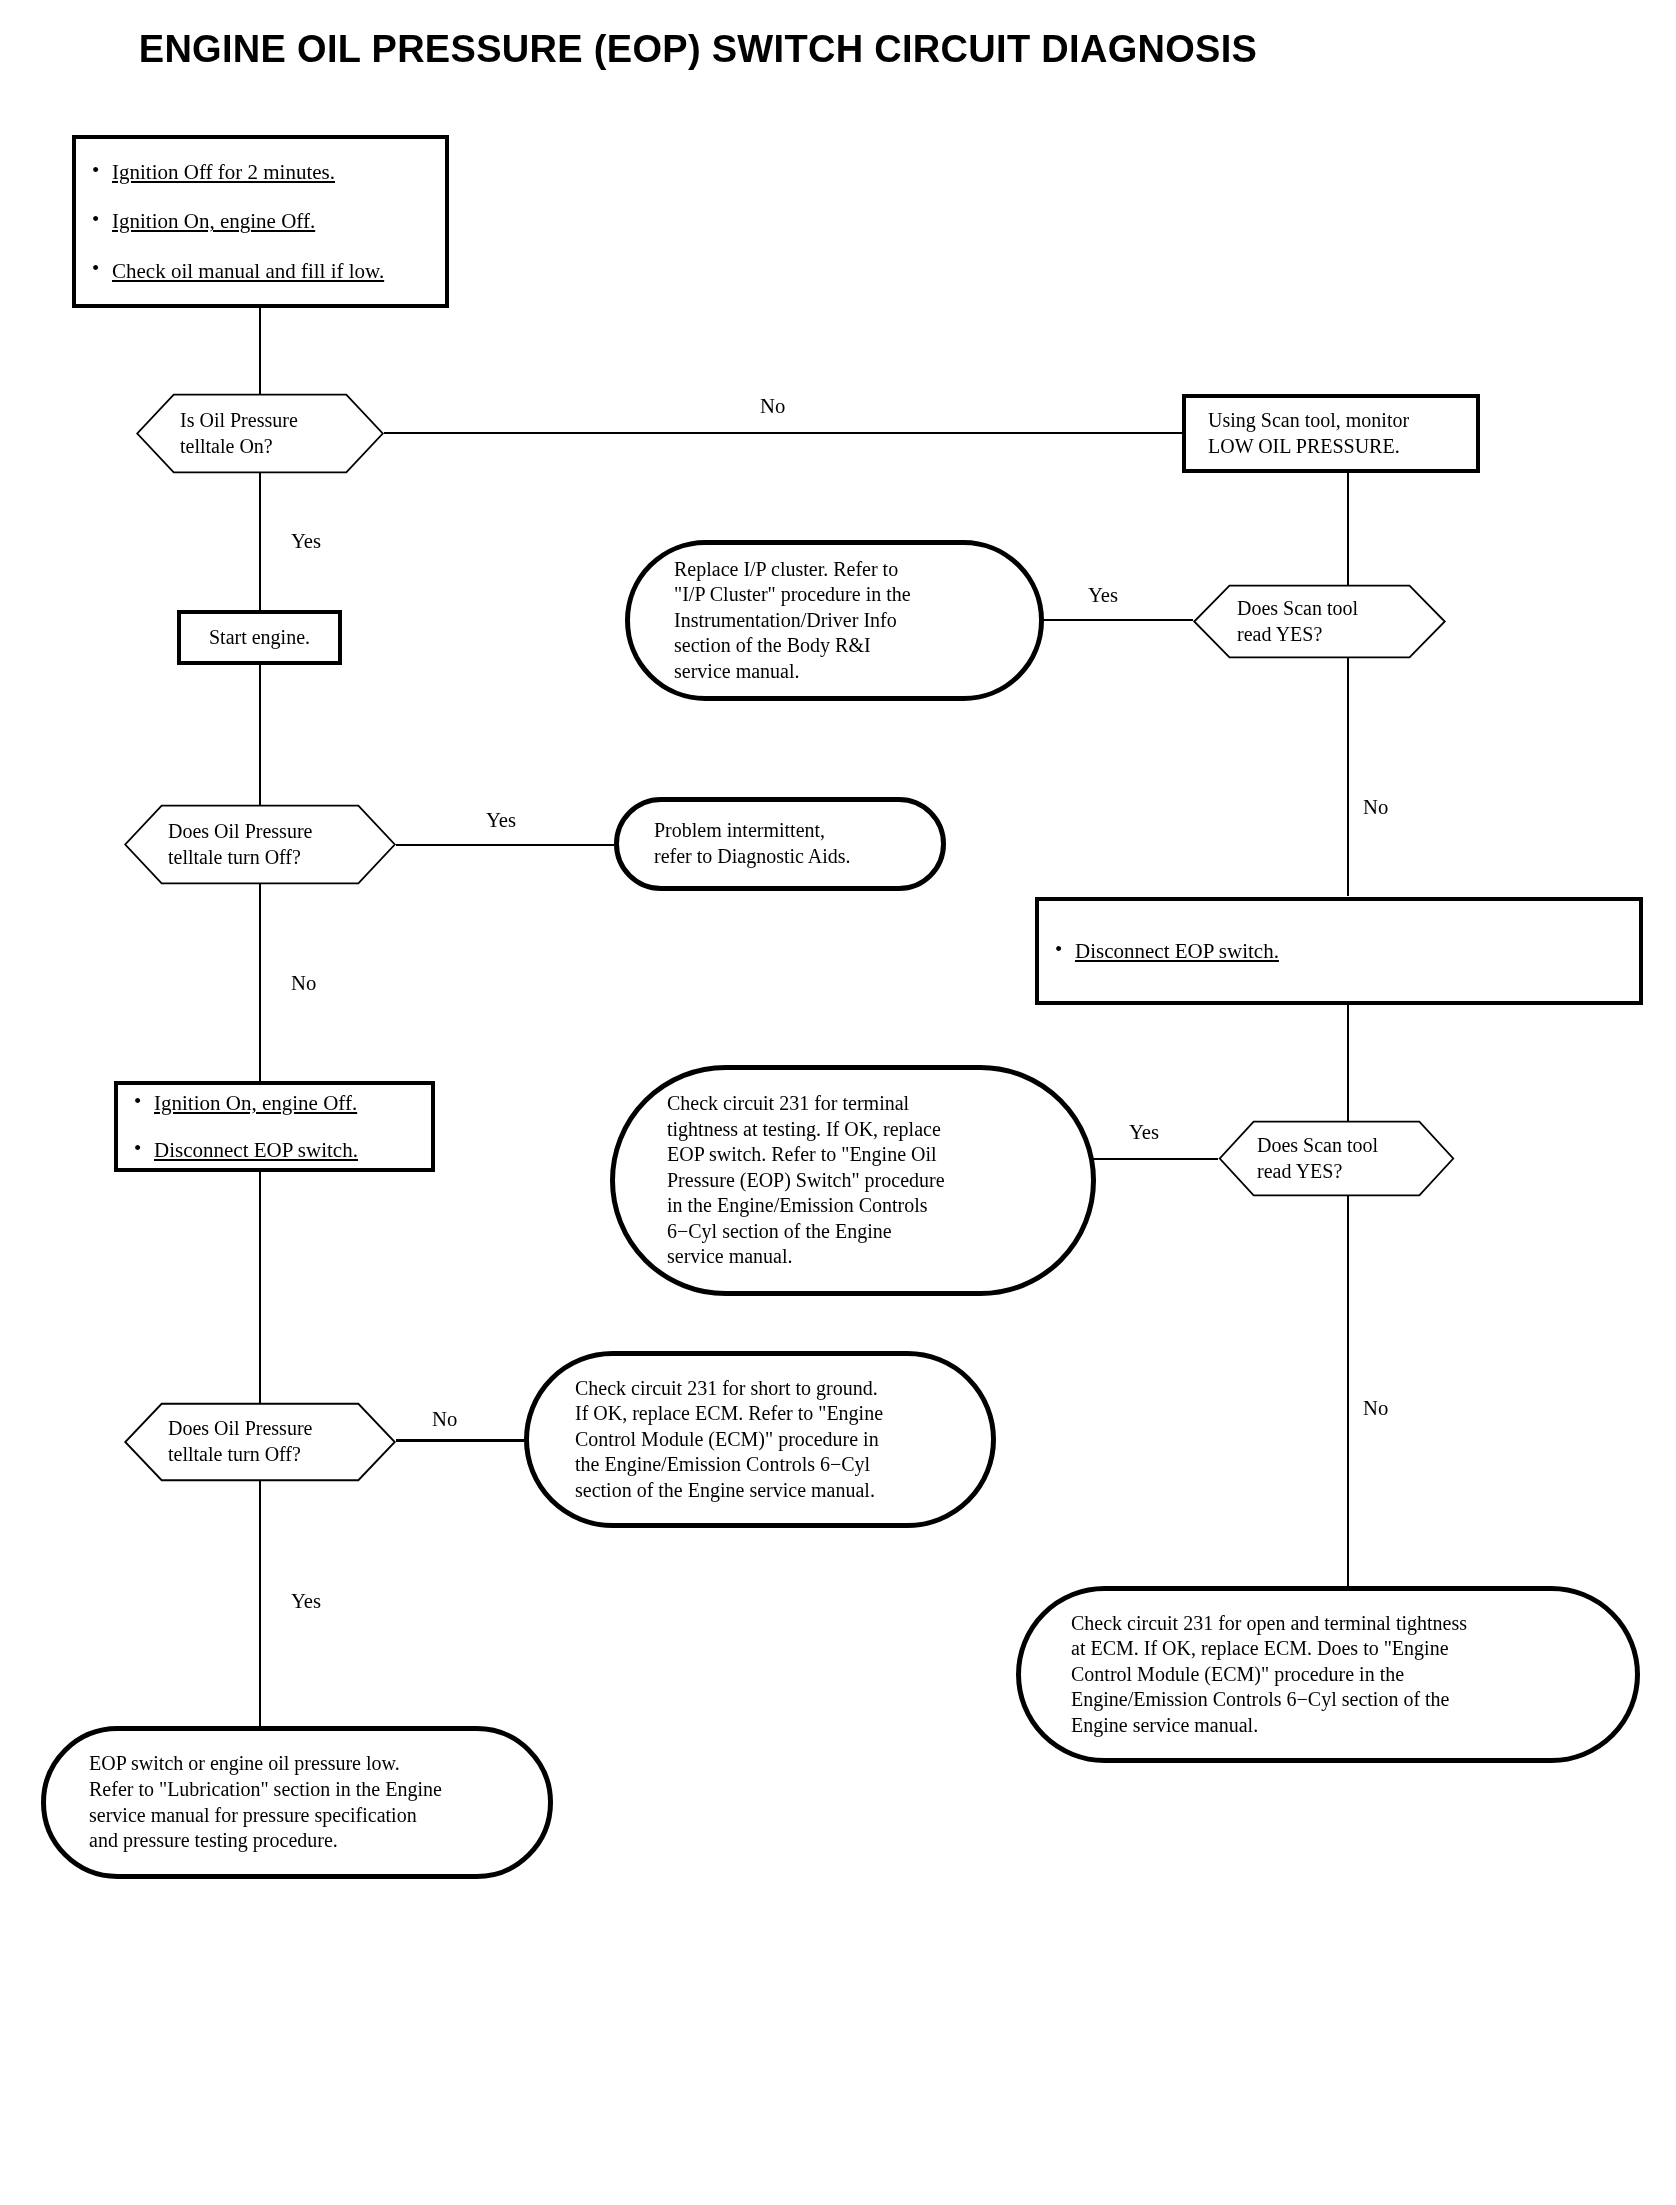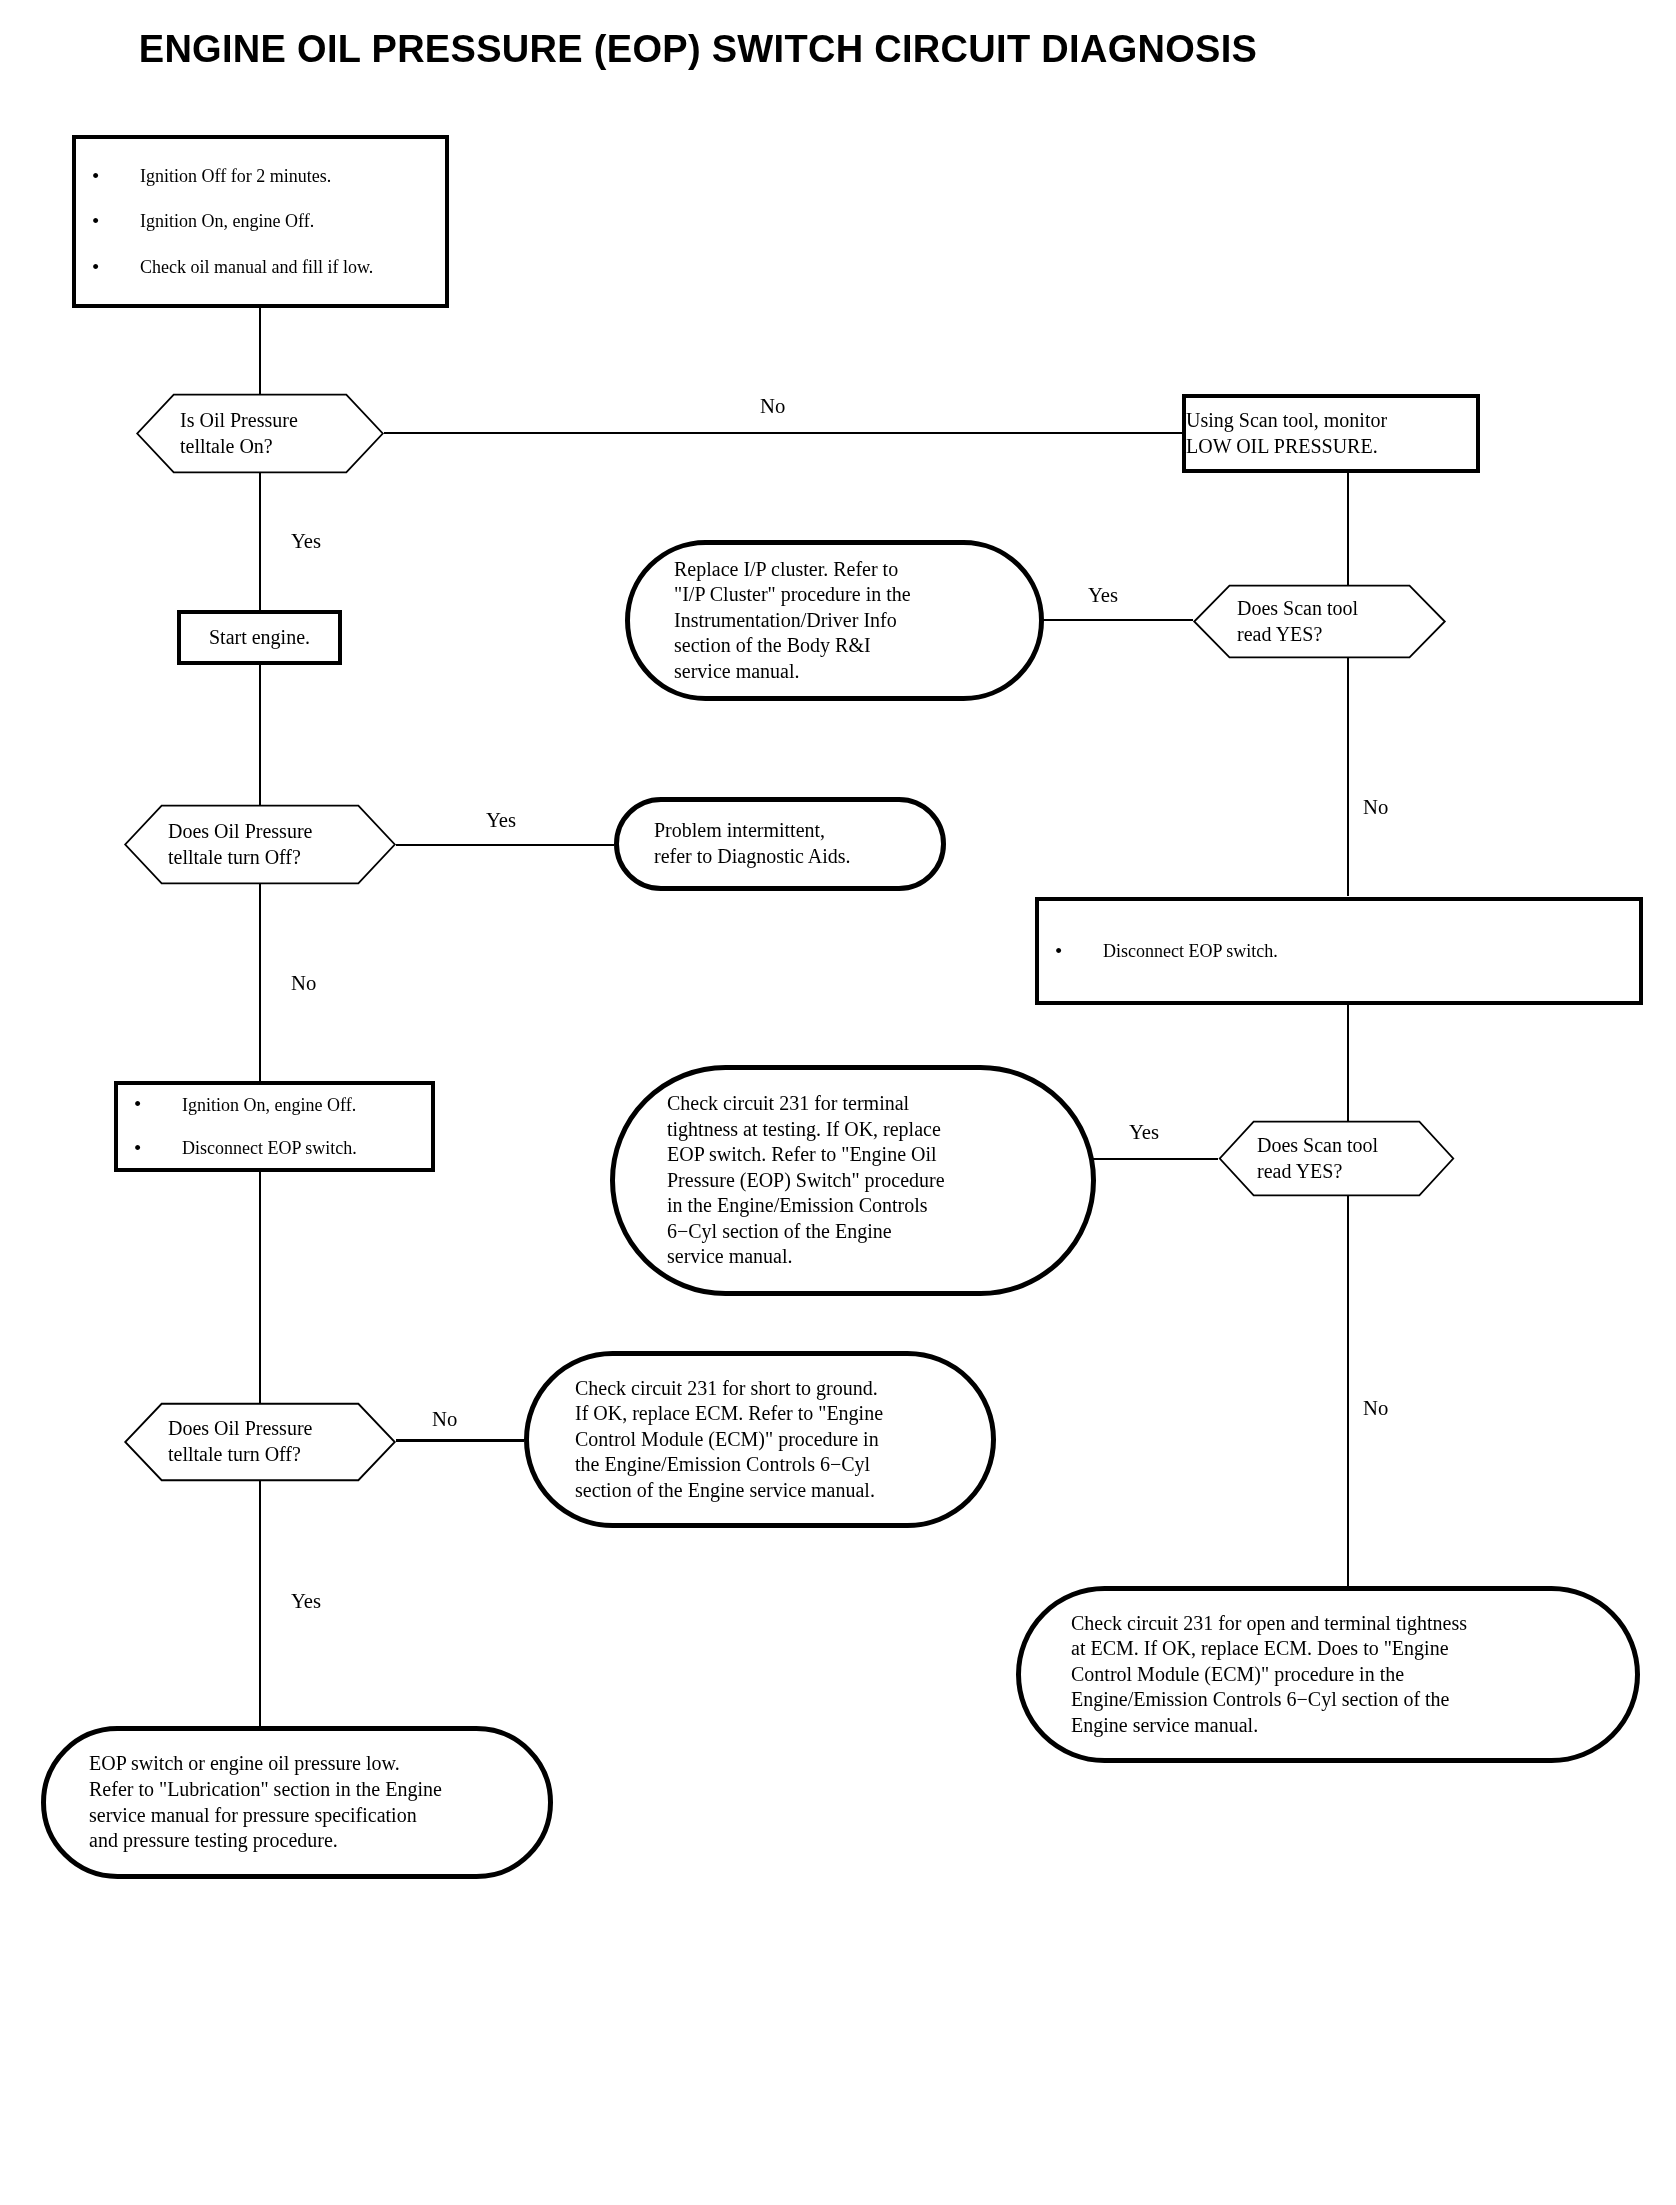--- a/index.html
+++ b/index.html
@@ -92,33 +92,34 @@
     box-sizing: border-box;
     padding-left: 44px;
     padding-right: 24px;
   }
 
   
   .txt {
     font-size: 20px;
     line-height: 1.28;
   }
-  .pad-l { }
+  .pad-l { padding-left: 22px; }
 
   
   ul.bullets {
     list-style: none;
     margin: 0;
     padding: 0;
   }
   ul.bullets li {
     position: relative;
-    padding-left: 64px;
-    font-size: 18px;
+    padding-left: 36px;
+    font-size: 21px;
     line-height: 1.25;
+    text-decoration: underline;
   }
   ul.bullets li + li {
     margin-top: 23px;
   }
   ul.bullets li::before {
     content: "\2022";
     position: absolute;
     left: 16px;
     top: -1.2px;
     font-size: 20.7px;

